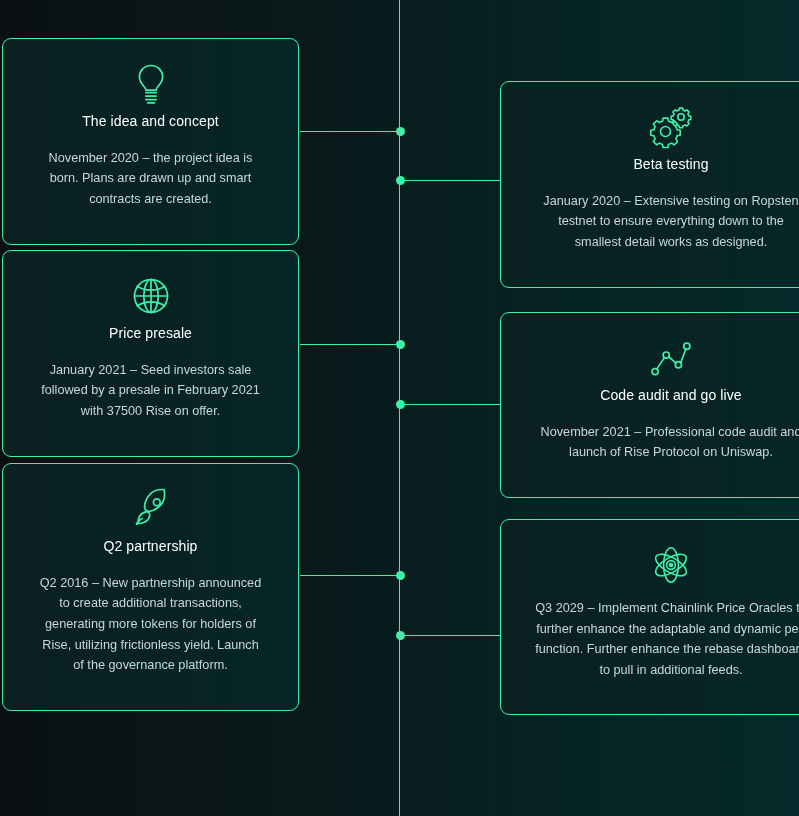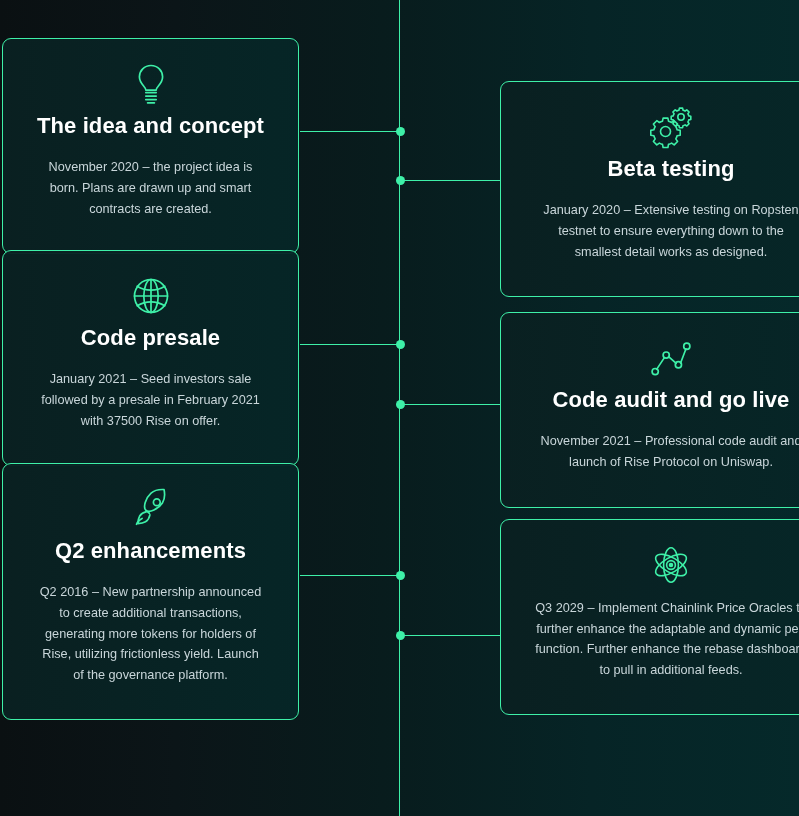--- a/index.html
+++ b/index.html
@@ -69,22 +69,22 @@
     height: 46px;
     line-height: 0;
   }
   .card-icon svg {
     display: block;
     margin: 0 auto;
   }
 
   .card-title {
     margin: 0 0 18px 0;
-    font-size: 22px;
-    font-weight: bold;
+    font-size: 14px;
+    font-weight: normal;
     color: #ffffff;
     letter-spacing: 0.1px;
     line-height: 1.2;
   }
 
   .card-body {
     margin: 10px;
     font-size: 12.7px;
     line-height: 1.62;
     color: #c9d6da;
@@ -150,21 +150,21 @@
     <span class="card-icon">
       <svg width="44" height="46" viewBox="0 0 44 46" fill="none" stroke="#3ef0a8" stroke-width="1.7" stroke-linecap="round" stroke-linejoin="round">
         <circle cx="22" cy="23" r="16.5"></circle>
         <ellipse cx="22" cy="23" rx="7.2" ry="16.5"></ellipse>
         <path d="M5.5 23h33"></path>
         <path d="M8.2 13.2a26 26 0 0 0 27.6 0"></path>
         <path d="M8.2 32.8a26 26 0 0 1 27.6 0"></path>
         <path d="M22 6.5v33"></path>
       </svg>
     </span>
-    <h3 class="card-title">Code presale</h3>
+    <h3 class="card-title">Price presale</h3>
     <p class="card-body">January 2021 – Seed investors sale followed by a presale in February 2021 with 37500 Rise on offer.</p>
   </div>
 
   <div class="card right" style="top:312px">
     <span class="card-icon">
       <svg width="46" height="46" viewBox="0 0 46 46" fill="none" stroke="#3ef0a8" stroke-width="1.7" stroke-linecap="round" stroke-linejoin="round">
         <path d="M8.6 34.4 L16.4 22.6 M20.6 21.6 L28.2 28.4 M32.6 28 L38 13.8"></path>
         <circle cx="7.2" cy="36.6" r="3.1"></circle>
         <circle cx="18.2" cy="20.1" r="3.1"></circle>
         <circle cx="30.4" cy="29.8" r="3.1"></circle>
@@ -177,21 +177,21 @@
 
   <div class="card left" style="top:463px">
     <span class="card-icon">
       <svg width="44" height="46" viewBox="0 0 44 46" fill="none" stroke="#3ef0a8" stroke-width="1.7" stroke-linecap="round" stroke-linejoin="round">
         <path d="M19.6 27.2 L16.6 24.2 c-3.4-3.4.3-12.6 6.1-17.1 3.9-3 9.2-3.1 13.2-2.6.5 4 .4 9.3-2.6 13.2-4.5 5.8-13.7 9.5-17.1 6.1z" transform="rotate(-4 22 16)"></path>
         <circle cx="27.8" cy="16.2" r="3.4"></circle>
         <path d="M17.6 25.6 c-3.3.6-5.6 2.2-6.9 4.4-1.3 2.2-1.7 5-1.8 7.6 2.6-.1 5.4-.5 7.6-1.8 2.2-1.3 3.8-3.6 4.4-6.9"></path>
         <path d="M13.1 32.4 c-2.6 1.2-4.6 3.2-5.6 5.9"></path>
       </svg>
     </span>
-    <h3 class="card-title">Q2 enhancements</h3>
+    <h3 class="card-title">Q2 partnership</h3>
     <p class="card-body">Q2 2016 – New partnership announced to create additional transactions, generating more tokens for holders of Rise, utilizing frictionless yield. Launch of the governance platform.</p>
   </div>
 
   <div class="card right" style="top:519px">
     <span class="card-icon">
       <svg width="46" height="46" viewBox="0 0 46 46" fill="none" stroke="#3ef0a8" stroke-width="1.6" stroke-linecap="round" stroke-linejoin="round">
         <ellipse cx="23" cy="23" rx="7.4" ry="17.2"></ellipse>
         <ellipse cx="23" cy="23" rx="7.4" ry="17.2" transform="rotate(60 23 23)"></ellipse>
         <ellipse cx="23" cy="23" rx="7.4" ry="17.2" transform="rotate(120 23 23)"></ellipse>
         <circle cx="23" cy="23" r="4.4"></circle>

